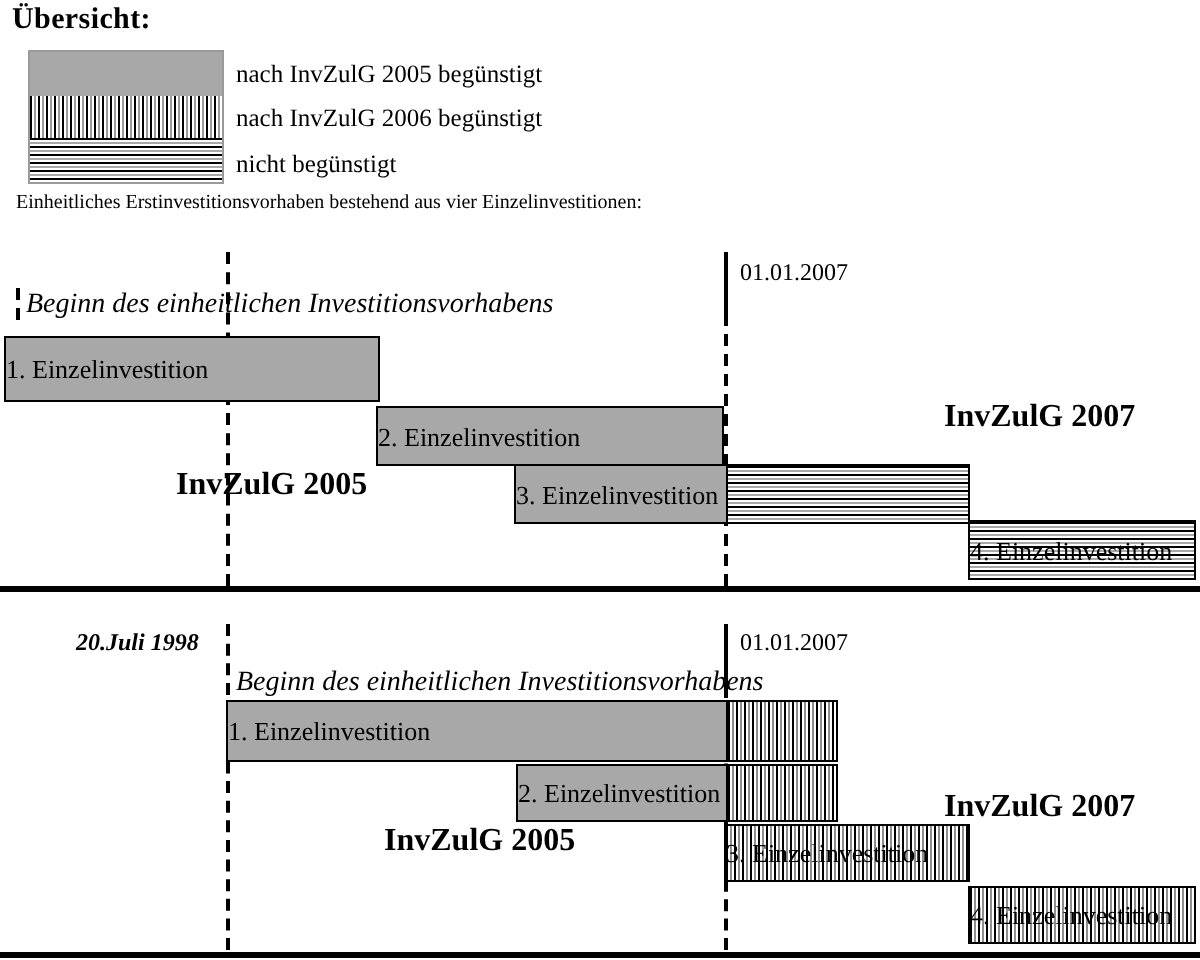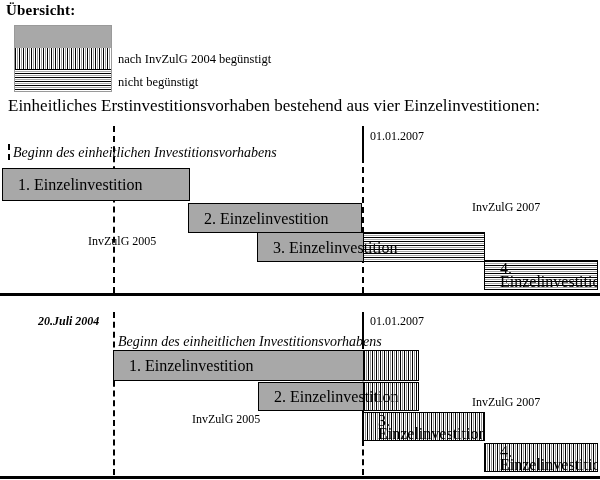--- a/index.html
+++ b/index.html
@@ -36,55 +36,55 @@
   }
   .legend-label{
     position:absolute;left:118px;font-size:12.5px;white-space:nowrap;
   }
   .ll0{top:30px;}
   .ll1{top:52px;}
   .ll2{top:75px;}
   .ll2 b{font-weight:normal;}
 
   .subtitle{
-    position:absolute;left:8px;top:96px;font-size:17px;white-space:nowrap;
+    position:absolute;left:8px;top:96px;font-size:10px;white-space:nowrap;
   }
 
   
   .vline-dash{
     position:absolute;width:0;border-left:2px dashed #000;
   }
   .vline-solid{
     position:absolute;width:0;border-left:2px solid #000;
   }
   .date-lbl{position:absolute;font-size:12px;white-space:nowrap;}
   .date-lbl.bi{font-weight:bold;font-style:italic;}
   .begin-lbl{position:absolute;font-size:14px;font-style:italic;white-space:nowrap;}
-  .zone-lbl{position:absolute;font-size:12px;font-weight:normal;white-space:nowrap;}
+  .zone-lbl{position:absolute;font-size:16px;font-weight:bold;white-space:nowrap;}
 
   .bar{
     position:absolute;box-sizing:border-box;
     border:1px solid #000;
     display:flex;align-items:center;
     overflow:hidden;
   }
   .bar .seg{height:100%;box-sizing:border-box;position:absolute;top:0;}
   .seg-solid{background:#a8a8a8;}
   .seg-vert{
     background:#ffffff;
     background-image:repeating-linear-gradient(to right,#000 0px,#000 1px,#ffffff 1px,#ffffff 2px,#8f8f8f 2px,#8f8f8f 3px,#ffffff 3px,#ffffff 4px);
   }
   .seg-horz{
     background:#ffffff;
     background-image:repeating-linear-gradient(to bottom,#000 0px,#000 1px,#ffffff 1px,#ffffff 2px,#a8a8a8 2px,#a8a8a8 3px,#ffffff 3px,#ffffff 4px);
   }
   .bar-label{
     position:relative;z-index:3;
-    font-size:16px;line-height:13px;
-    padding-left:15px;padding-right:2px;
+    font-size:13px;line-height:13px;
+    padding-left:0;padding-right:2px;
     white-space:normal;
   }
   .bar-label.wrap{white-space:normal;width:104px;}
 
   .hr-thick{
     position:absolute;left:0;width:600px;height:0;
     border-top:3px solid #000;
   }
 </style>
 </head>
@@ -92,21 +92,22 @@
 
 <div class="root">
 
   <div class="title">Übersicht:</div>
 
   <div class="legend-box">
     <div class="legend-band sw-solid"></div>
     <div class="legend-band sw-vert"></div>
     <div class="legend-band sw-horz"></div>
   </div>
-  <div class="legend-label ll1">nach InvZulG 2004 begünstigt</div>
+  <div class="legend-label ll0">nach InvZulG 2005 begünstigt</div>
+  <div class="legend-label ll1">nach InvZulG 2006 begünstigt</div>
   <div class="legend-label ll2"><b>nicht</b><span> begünstigt</span></div>
 
   <div class="subtitle">Einheitliches Erstinvestitionsvorhaben bestehend aus vier Einzelinvestitionen:</div>
 
   <div class="vline-dash" style="left:113px;top:126px;height:167px;"></div>
   <div class="vline-solid" style="left:362px;top:126px;height:31px;"></div>
   <div class="vline-dash" style="left:362px;top:157px;height:136px;"></div>
 
   <div class="date-lbl bi" style="left:34px;top:129px;margin-top:44px;">20. Juli 2006</div>
   <div class="date-lbl" style="left:370px;top:129px;">01.01.2007</div>
@@ -137,21 +138,21 @@
     <div class="seg seg-horz" style="left:0;width:100%;"></div>
     <div class="bar-label wrap">4. Einzelinvestition</div>
   </div>
 
   <div class="hr-thick" style="top:293px;"></div>
 
   <div class="vline-dash" style="left:113px;top:312px;height:163px;"></div>
   <div class="vline-solid" style="left:362px;top:312px;height:31px;"></div>
   <div class="vline-dash" style="left:362px;top:343px;height:132px;"></div>
 
-  <div class="date-lbl bi" style="left:38px;top:314px;">20.Juli 2004</div>
+  <div class="date-lbl bi" style="left:38px;top:314px;">20.Juli 1998</div>
   <div class="date-lbl" style="left:370px;top:314px;">01.01.2007</div>
 
   <div class="begin-lbl" style="left:118px;top:334px;">Beginn des einheitlichen Investitionsvorhabens</div>
 
   <div class="zone-lbl" style="left:192px;top:412px;">InvZulG 2005</div>
   <div class="zone-lbl" style="left:472px;top:395px;">InvZulG 2007</div>
 
   <div class="bar" style="left:113px;top:350px;width:306px;height:31px;">
     <div class="seg seg-solid" style="left:0;width:249px;"></div>
     <div class="seg seg-vert" style="left:249px;width:57px;border-left:1px solid #000;"></div>

